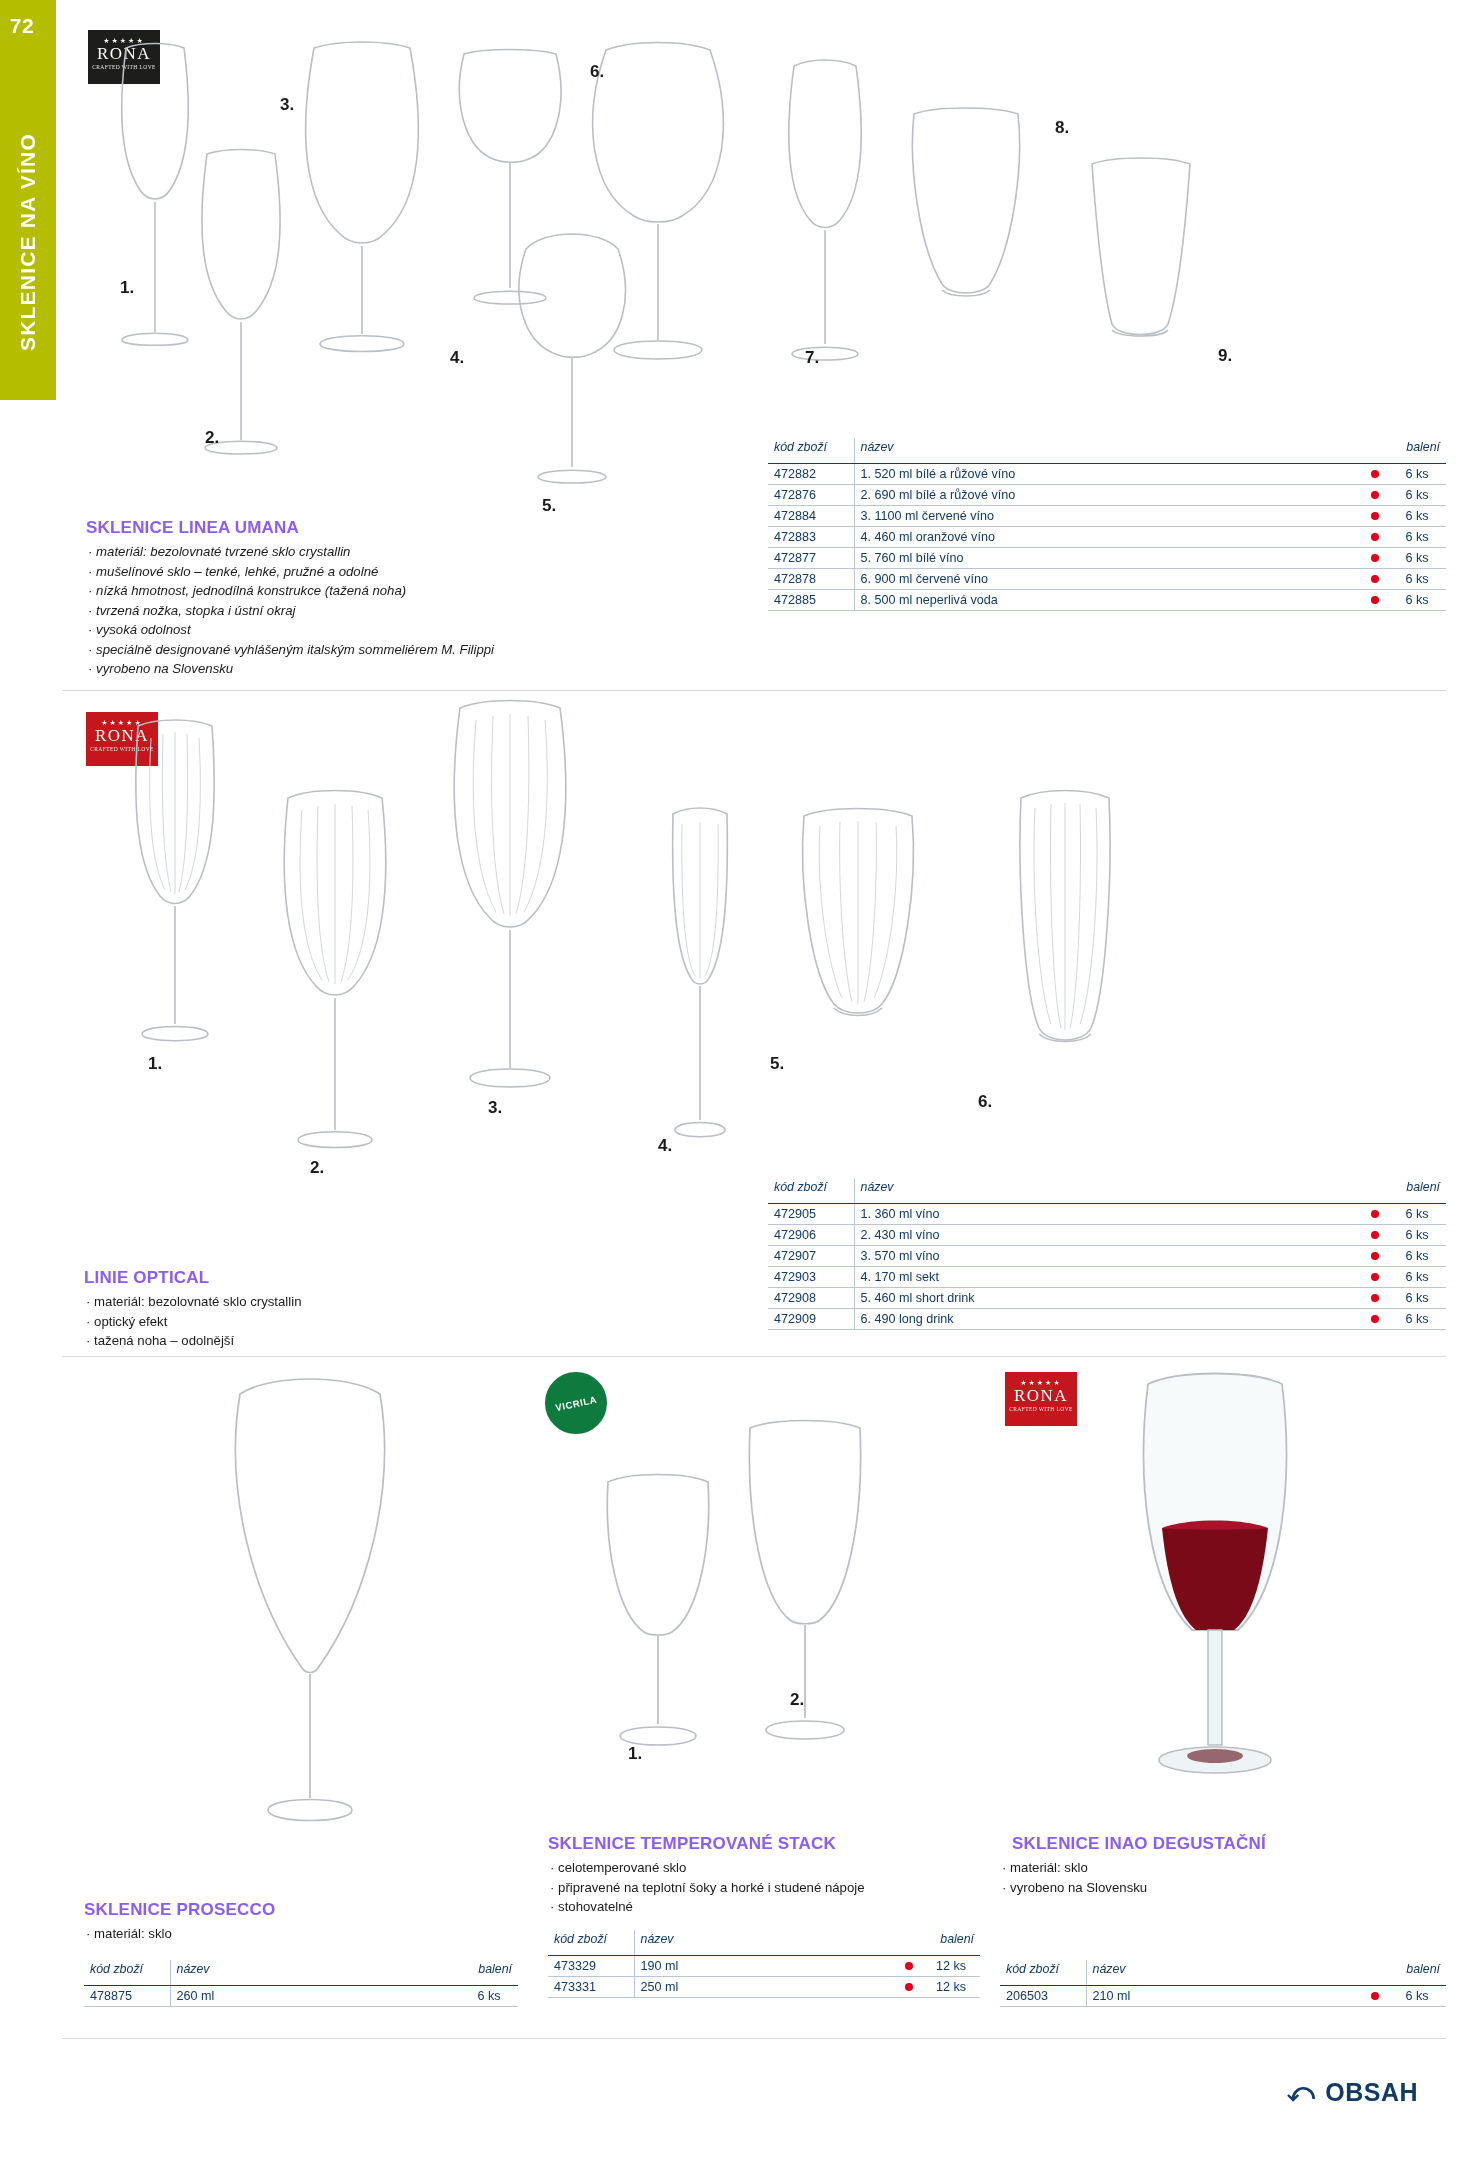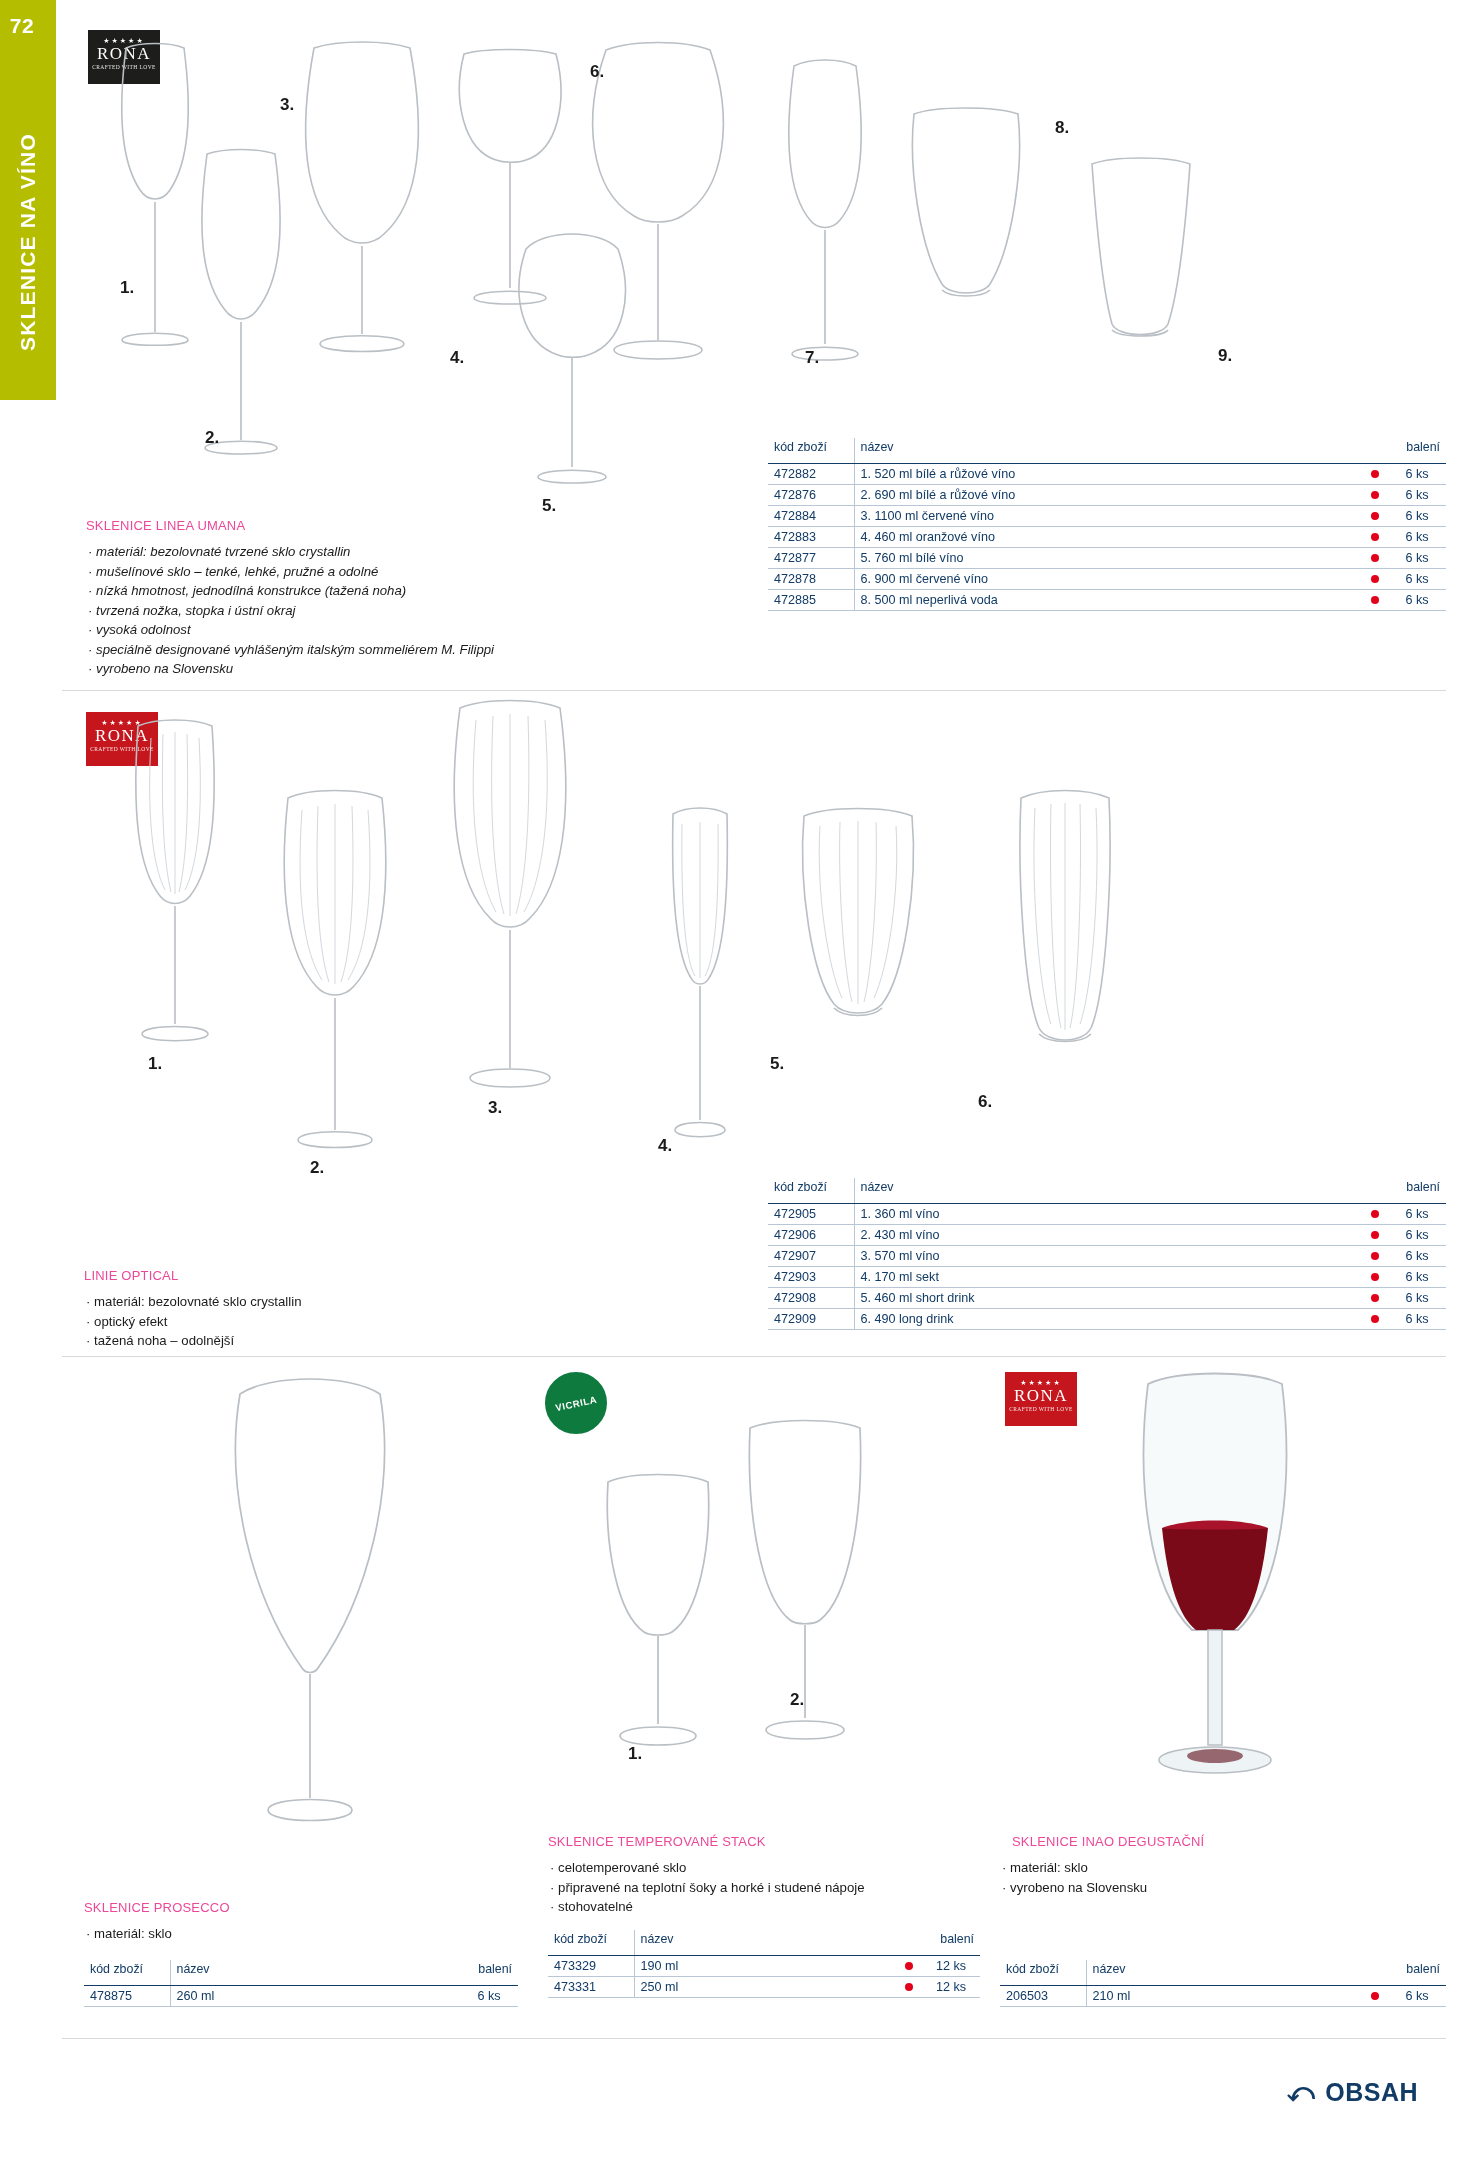--- a/index.html
+++ b/index.html
@@ -61,42 +61,43 @@
     color: #ffffff;
     display: flex; align-items: center; justify-content: center;
     font-size: 9.5px; font-weight: bold; letter-spacing: .6px;
     border: 3px solid #0f7a3d;
   }
   .logo-vicrila span { transform: rotate(-12deg); }
 
   
   .prod-title {
     position: absolute;
-    font-size: 13px; font-weight: normal;
-    color: #ec4899;
+    font-size: 17px; font-weight: bold;
+    color: #8b5cf6;
     letter-spacing: .2px;
   }
   .bullets { position: absolute; font-size: 13.2px; line-height: 19.5px; color: #1b1b1b; }
   .bullets div::before { content: "\00b7  "; }
 
   
   table.pl {
     position: absolute;
     border-collapse: collapse;
     font-size: 12.6px;
     color: #123b66;
   }
   table.pl th {
     font-weight: normal;
     text-align: left;
     font-size: 12.4px;
     padding: 2px 6px 9px 6px;
     border-bottom: 1.6px solid #123b66;
     color: #123b66;
     white-space: nowrap;
+    font-style: italic;
   }
   table.pl td {
     padding: 3px 6px;
     border-bottom: 1px solid #b9c6d6;
     white-space: nowrap;
   }
   table.pl td.code { width: 86px; }
   table.pl td.name { }
   table.pl td.dot  { width: 26px; text-align: center; }
   table.pl td.pack { width: 58px; text-align: center; }

